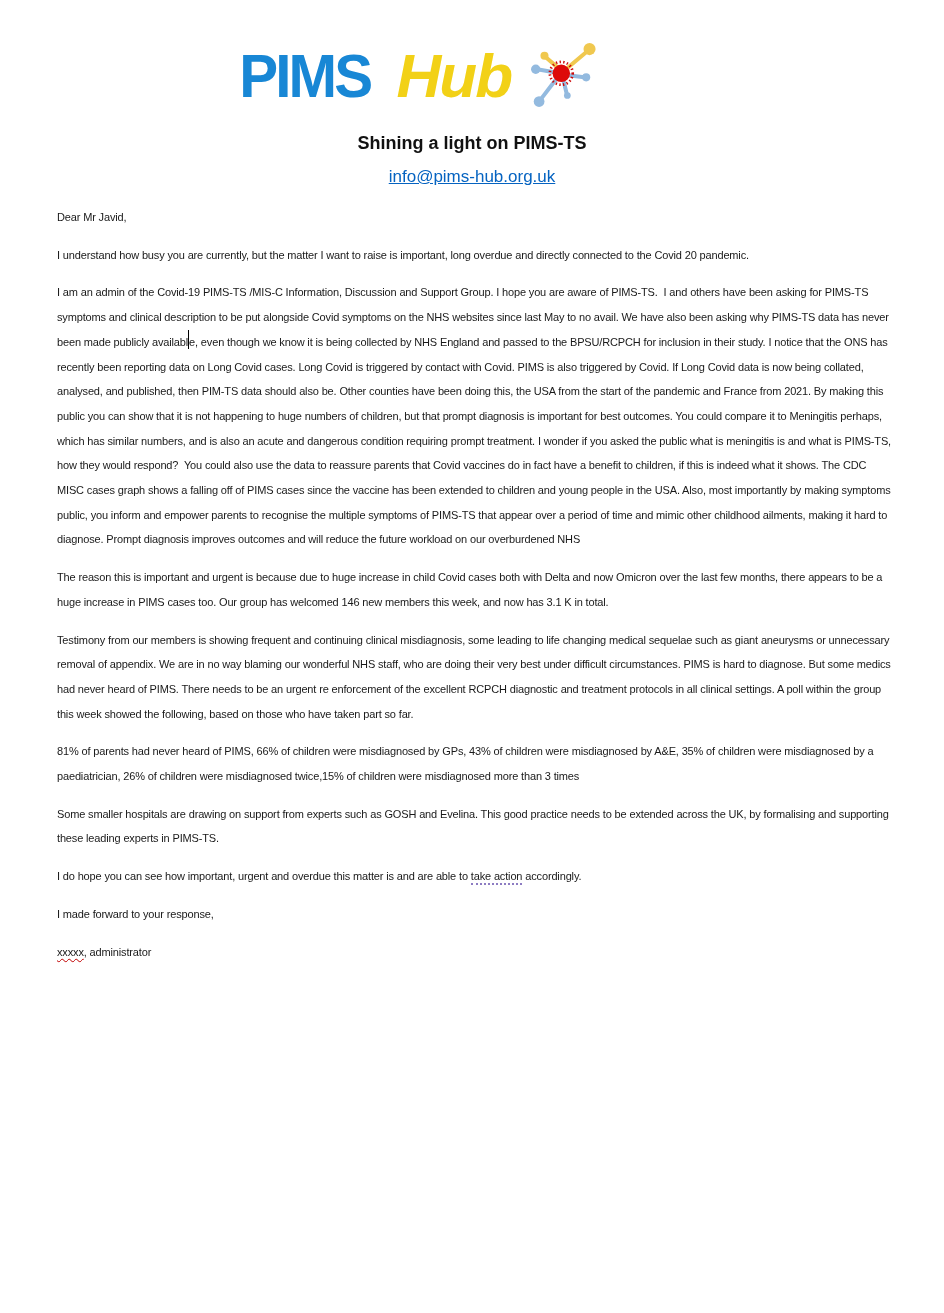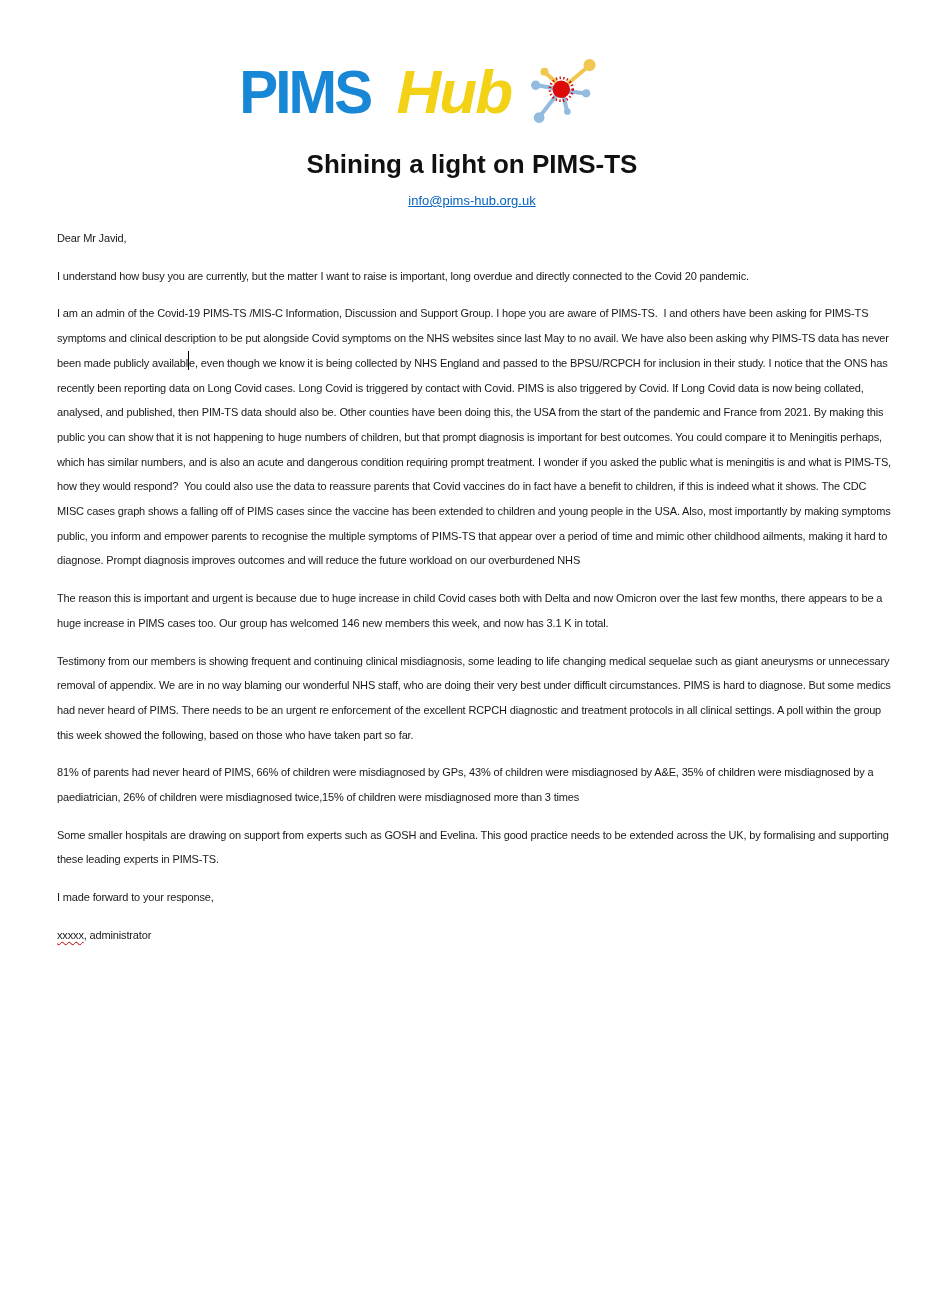--- a/index.html
+++ b/index.html
@@ -5,21 +5,21 @@
   html, body { margin: 0; padding: 0; background: #ffffff; }
   .page {
     width: 944px;
     min-height: 1313px;
     background: #ffffff;
     box-sizing: border-box;
     font-family: "Liberation Sans", sans-serif;
     color: #191919;
     overflow: hidden;
   }
-  .masthead { text-align: center; padding-top: 52px; }
+  .masthead { text-align: center; padding-top: 36px; }
   .logo-row {
     display: inline-flex;
     align-items: center;
     gap: 12px;
     position: relative;
     left: -53px;
     height: 80px;
     vertical-align: top;
   }
   .logo-pims {
@@ -36,32 +36,32 @@
     font-weight: 800;
     font-style: italic;
     letter-spacing: -2px;
     color: #F2D117;
     line-height: 1;
     display: inline-block;
     margin-left: 10px;
   }
   .virus-svg { width: 74px; height: 80px; margin-left: 6px; }
   .doc-title {
-    font-size: 26px;
+    font-size: 18px;
     font-weight: 700;
     color: #111111;
     margin: 17px 0 0 0;
   }
   .doc-subtitle {
     font-size: 17px;
     font-weight: 400;
     color: #1c1c1c;
     margin: 11px 0 0 0;
   }
-  .email-line { margin: 13px 0 0 0; font-size: 13px; }
+  .email-line { margin: 13px 0 0 0; font-size: 17px; }
   .email-link { color: #0563C1; text-decoration: underline; cursor: pointer; }
   .letter-body {
     padding: 18px 51px 0 57px;
   }
   .para {
     font-size: 11px;
     line-height: 24.7px;
     letter-spacing: -0.15px;
     margin: 0 0 13px 0;
     white-space: pre-wrap;
@@ -118,17 +118,18 @@
   </header>
 
   <main class="letter-body">
     <p class="para">Dear Mr Javid,</p>
     <p class="para">I understand how busy you are currently, but the matter I want to raise is important, long overdue and directly connected to the Covid 20 pandemic.</p>
     <p class="para"><span>I am an admin of the Covid-19 PIMS-TS /MIS-C Information, Discussion and Support Group. I hope you are aware of PIMS-TS.  I and others have been asking for PIMS-TS symptoms and clinical description to be put alongside Covid symptoms on the NHS websites since last May to no avail. We have also been asking why PIMS-TS data has never been made publicly availabl</span><span class="caret"></span><span>e, even though we know it is being collected by NHS England and passed to the BPSU/RCPCH for inclusion in their study. I notice that the ONS has recently been reporting data on Long Covid cases. Long Covid is triggered by contact with Covid. PIMS is also triggered by Covid. If Long Covid data is now being collated, analysed, and published, then PIM-TS data should also be. Other counties have been doing this, the USA from the start of the pandemic and France from 2021. By making this public you can show that it is not happening to huge numbers of children, but that prompt diagnosis is important for best outcomes. You could compare it to Meningitis perhaps, which has similar numbers, and is also an acute and dangerous condition requiring prompt treatment. I wonder if you asked the public what is meningitis is and what is PIMS-TS, how they would respond?  You could also use the data to reassure parents that Covid vaccines do in fact have a benefit to children, if this is indeed what it shows. The CDC MISC cases graph shows a falling off of PIMS cases since the vaccine has been extended to children and young people in the USA. Also, most importantly by making symptoms public, you inform and empower parents to recognise the multiple symptoms of PIMS-TS that appear over a period of time and mimic other childhood ailments, making it hard to diagnose. Prompt diagnosis improves outcomes and will reduce the future workload on our overburdened NHS</span></p>
     <p class="para">The reason this is important and urgent is because due to huge increase in child Covid cases both with Delta and now Omicron over the last few months, there appears to be a huge increase in PIMS cases too. Our group has welcomed 146 new members this week, and now has 3.1 K in total.</p>
     <p class="para">Testimony from our members is showing frequent and continuing clinical misdiagnosis, some leading to life changing medical sequelae such as giant aneurysms or unnecessary removal of appendix. We are in no way blaming our wonderful NHS staff, who are doing their very best under difficult circumstances. PIMS is hard to diagnose. But some medics had never heard of PIMS. There needs to be an urgent re enforcement of the excellent RCPCH diagnostic and treatment protocols in all clinical settings. A poll within the group this week showed the following, based on those who have taken part so far.</p>
     <p class="para">81% of parents had never heard of PIMS, 66% of children were misdiagnosed by GPs, 43% of children were misdiagnosed by A&amp;E, 35% of children were misdiagnosed by a paediatrician, 26% of children were misdiagnosed twice,15% of children were misdiagnosed more than 3 times</p>
     <p class="para">Some smaller hospitals are drawing on support from experts such as GOSH and Evelina. This good practice needs to be extended across the UK, by formalising and supporting these leading experts in PIMS-TS.</p>
+    <p class="para"><span>I do hope you can see how important, urgent and overdue this matter is and are able to </span><span class="style-suggestion">take action</span><span> accordingly.</span></p>
     <p class="para">I made forward to your response,</p>
     <p class="para"><span class="spell-error">xxxxx</span><span>, administrator</span></p>
   </main>
 
 </div>
 
 </body></html>

